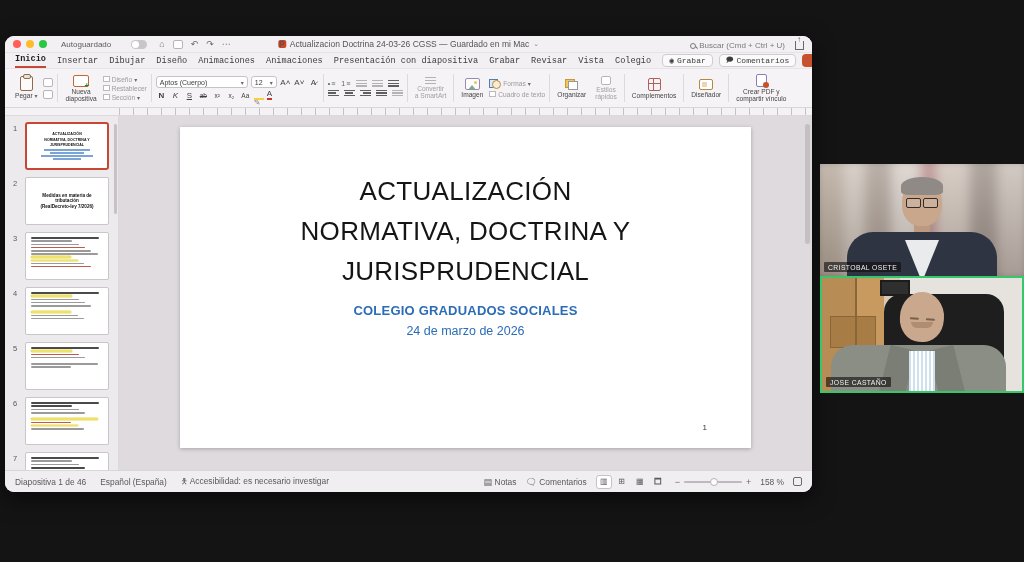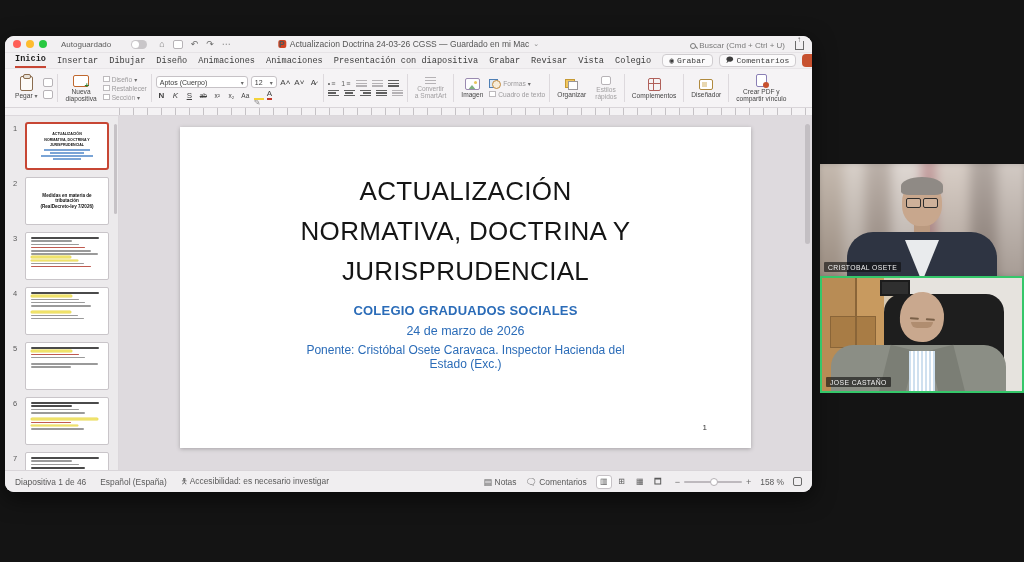--- a/index.html
+++ b/index.html
@@ -580,24 +580,20 @@
 
       <div class="canvas">
         <div class="slide">
           <div class="s-title">
             <div>ACTUALIZACIÓN</div>
             <div>NORMATIVA, DOCTRINA Y</div>
             <div>JURISPRUDENCIAL</div>
           </div>
           <div class="s-org">COLEGIO GRADUADOS SOCIALES</div>
           <div class="s-date">24 de marzo de 2026</div>
-          <div class="s-speaker">
-            <div>Ponente: Cristóbal Osete Caravaca. Inspector Hacienda del</div>
-            <div>Estado (Exc.)</div>
-          </div>
           <div class="s-page">1</div>
         </div>
         <div class="canvas-sb"></div>
       </div>
     </div>
 
     <div class="status">
       <span class="st-txt">Diapositiva 1 de 46</span>
       <span class="st-txt">Español (España)</span>
       <span class="st-txt">

